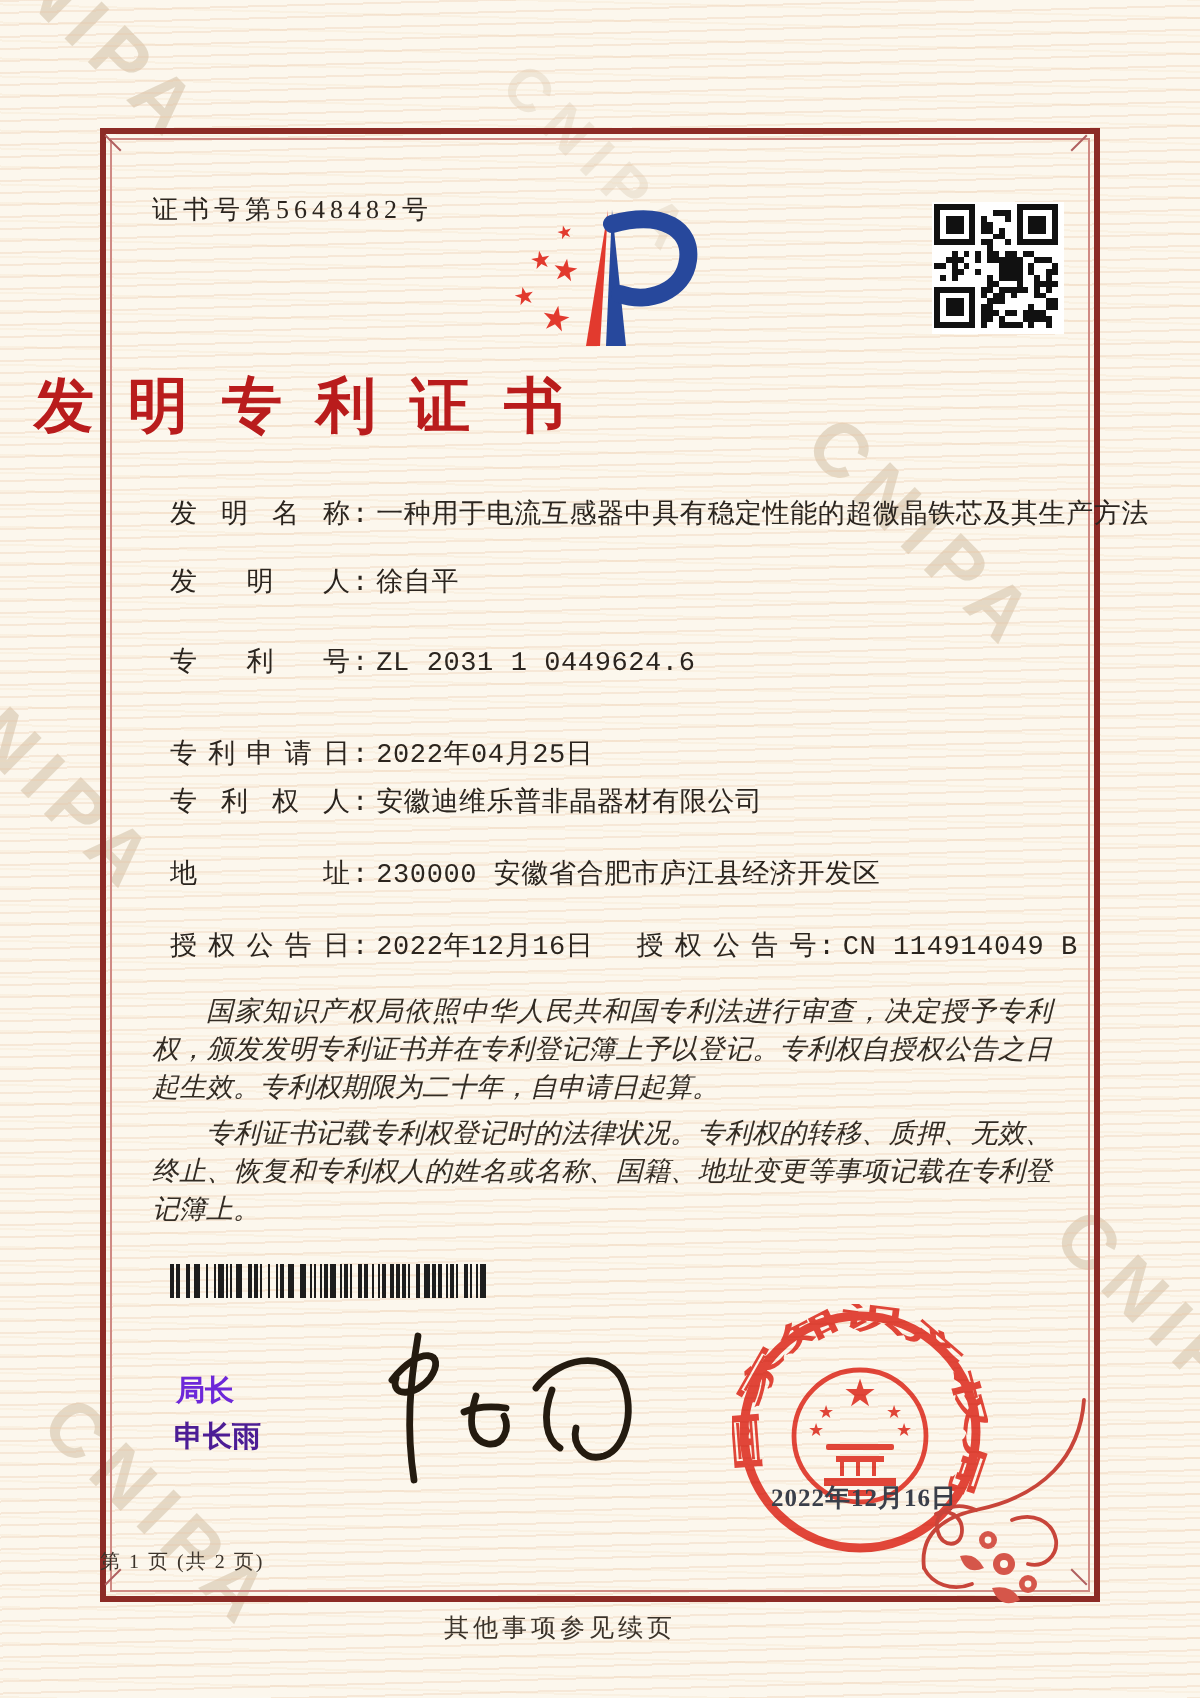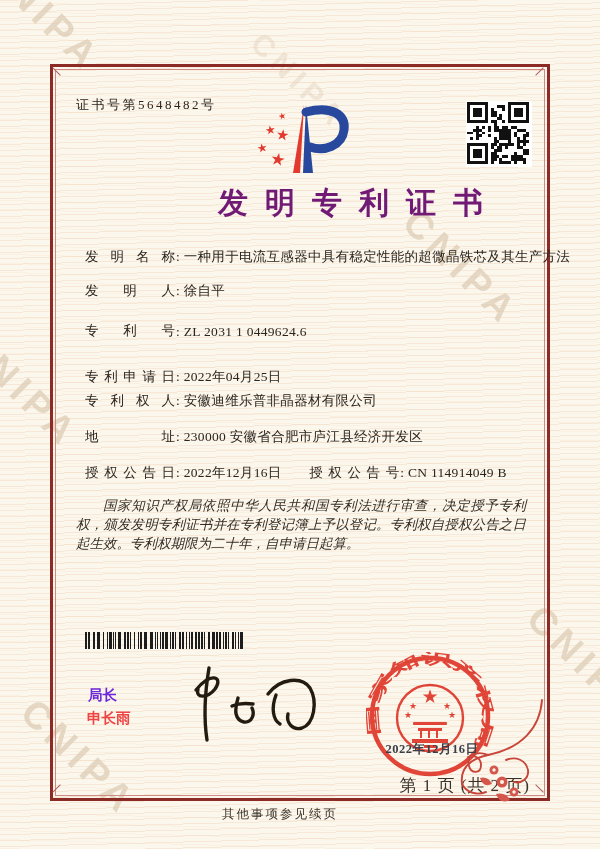--- a/index.html
+++ b/index.html
@@ -28,46 +28,46 @@
     border:3px solid #8c2b26;z-index:2;
   }
   .frame-inner{
     position:absolute;inset:2px;border:1px solid #cf8a84;
   }
   .notch{position:absolute;width:11px;height:0;border-top:1.3px solid #b06060;z-index:3;}
   .certnum{position:absolute;left:76px;top:96px;font-size:13px;letter-spacing:2.5px;z-index:4;text-align:center;}
   .logo{position:absolute;left:240px;top:99px;z-index:4;}
   .qrwrap{position:absolute;left:466px;top:101px;width:64px;height:64px;background:#fff;padding:1px;z-index:4;}
   .title{
-    position:absolute;left:0;top:183px;width:500px;text-align:right;
+    position:absolute;left:0;top:183px;width:500px;text-align:left;
     font-size:30px;font-weight:600;letter-spacing:17px;padding-left:17px;box-sizing:border-box;
-    color:#701a75;z-index:4;
-  }
-  .frow{position:absolute;left:85px;width:460px;font-size:13.5px;white-space:nowrap;z-index:4;}
+    color:#b91c1c;z-index:4;
+  }
+  .frow{position:absolute;left:85px;width:460px;font-size:13.5px;white-space:nowrap;z-index:4;font-family:Liberation Mono, monospace;}
   .flabel{display:inline-block;width:90px;text-align:justify;text-align-last:justify;vertical-align:bottom;}
   .fcolon{margin:0 4px 0 1px;}
   .fvalue{letter-spacing:0.3px;}
   .fvalue.wfix{display:inline-block;width:122px;}
   .paras{
     position:absolute;left:72px;top:492px;width:458px;z-index:4;
     font-size:13.5px;line-height:19px;text-align:justify;color:#332c24;
     font-style:italic;
   }
   .paras p{margin:4px;text-indent:2em;}
   .barcode{position:absolute;left:85px;top:632px;z-index:4;}
   .signer-title{position:absolute;left:88px;top:686px;font-size:14.5px;font-weight:bold;color:#6d28d9;z-index:4;}
-  .signer-name{position:absolute;left:87px;top:709px;font-size:14.5px;font-weight:bold;color:#ef4444;z-index:4;}
+  .signer-name{position:absolute;left:87px;top:709px;font-size:14.5px;font-weight:bold;color:#4c1d95;z-index:4;}
   .signature{position:absolute;left:172px;top:662px;z-index:4;}
   .seal{position:absolute;left:366px;top:652px;opacity:0.93;z-index:5;mix-blend-mode:multiply;}
   .sealdate{
     position:absolute;left:370px;top:741px;width:124px;text-align:center;z-index:6;
     font-size:12.5px;font-weight:bold;color:#3a3f4a;letter-spacing:0.5px;
   }
   .ornament{position:absolute;left:436px;top:698px;z-index:6;}
-  .pagination{position:absolute;left:36px;top:774px;width:494px;text-align:right;font-size:17px;color:#3b332a;z-index:4;letter-spacing:1px;}
+  .pagination{position:absolute;left:50px;top:774px;width:494px;text-align:left;font-size:10px;color:#3b332a;z-index:4;letter-spacing:1px;}
   .footnote{position:absolute;left:0;top:806px;width:560px;text-align:center;font-size:12.5px;color:#3b332a;z-index:4;letter-spacing:2px;}
 </style>
 </head>
 <body>
 
 <div class="texture"></div>
 
 <span class="wm" style="left:-30px;top:-8px">CNIPA</span>
 <span class="wm" style="left:238px;top:64px;font-size:30px;opacity:.55">CNIPA</span>
 <span class="wm" style="left:388px;top:246px">CNIPA</span>
@@ -255,20 +255,21 @@
     <span class="flabel">地址</span><span class="fcolon">:</span><span class="fvalue">230000 安徽省合肥市庐江县经济开发区</span>
   </div>
   <div class="frow" style="top:464px">
     <span class="flabel">授权公告日</span><span class="fcolon">:</span><span class="fvalue wfix">2022年12月16日</span>
     <span class="flabel">授权公告号</span><span class="fcolon">:</span><span class="fvalue">CN 114914049 B</span>
   </div>
 </div>
 
 <div class="paras">
   <p>国家知识产权局依照中华人民共和国专利法进行审查，决定授予专利权，颁发发明专利证书并在专利登记簿上予以登记。专利权自授权公告之日起生效。专利权期限为二十年，自申请日起算。</p>
+  <p>专利证书记载专利权登记时的法律状况。专利权的转移、质押、无效、终止、恢复和专利权人的姓名或名称、国籍、地址变更等事项记载在专利登记簿上。</p>
 </div>
 
 <svg id="barcode" class="barcode" width="158" height="17">
     <rect x="0" y="0" width="2" height="17" fill="#1d1d1d"></rect>
     <rect x="3" y="0" width="2" height="17" fill="#1d1d1d"></rect>
     <rect x="8" y="0" width="2" height="17" fill="#1d1d1d"></rect>
     <rect x="12" y="0" width="3" height="17" fill="#1d1d1d"></rect>
     <rect x="18" y="0" width="1" height="17" fill="#1d1d1d"></rect>
     <rect x="22" y="0" width="1" height="17" fill="#1d1d1d"></rect>
     <rect x="24" y="0" width="3" height="17" fill="#1d1d1d"></rect>

